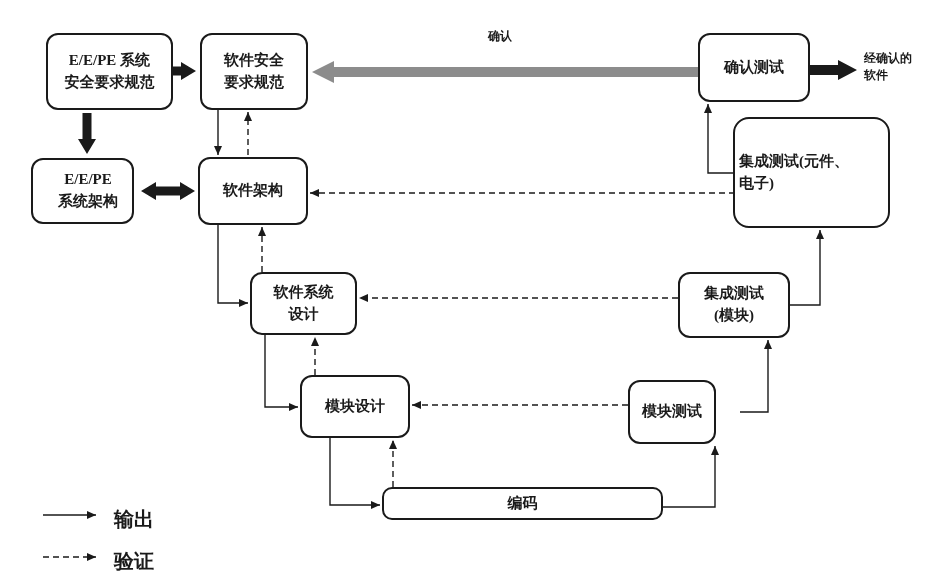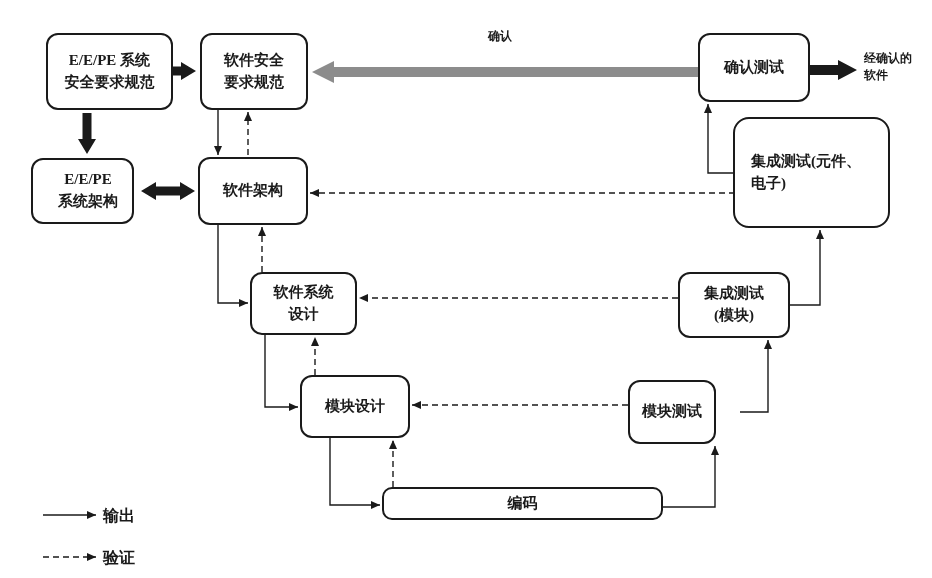--- a/index.html
+++ b/index.html
@@ -17,25 +17,25 @@
   .dashed{stroke:var(--line);stroke-width:1.4;fill:none;stroke-dasharray:6 4;}
   .mk{fill:var(--line);}
   .thick{fill:var(--line);}
   .gray-arrow{fill:var(--accent);}
   .box{
     position:absolute;z-index:2;box-sizing:border-box;
     background:var(--fill);border:2px solid var(--line);border-radius:12px;
     display:flex;flex-direction:column;align-items:center;justify-content:center;
     font-size:15px;font-weight:600;color:var(--line);line-height:1.45;text-align:center;
   }
-  .box.left-align{align-items:flex-start;text-align:left;padding-left:16px;padding-right:8px;border-radius:16px;}
+  .box.left-align{align-items:flex-start;text-align:left;padding-left:4px;padding-right:8px;border-radius:16px;}
   .floating-label{
     position:absolute;z-index:2;font-size:12px;font-weight:700;color:var(--line);line-height:1.4;
   }
-  .legend-label{position:absolute;z-index:2;font-size:16px;font-weight:600;color:var(--line);}
+  .legend-label{position:absolute;z-index:2;font-size:20px;font-weight:600;color:var(--line);margin-left:11px;}
 </style>
 </head>
 <body>
 
 <div id="stage">
 
   <svg id="wires" width="932" height="578" viewBox="0 0 932 578">
     <defs>
       <marker id="mArrow" markerWidth="10" markerHeight="9" refX="9" refY="4" orient="auto" markerUnits="userSpaceOnUse">
         <path class="mk" d="M0,0 L9,4 L0,8 z"></path>

